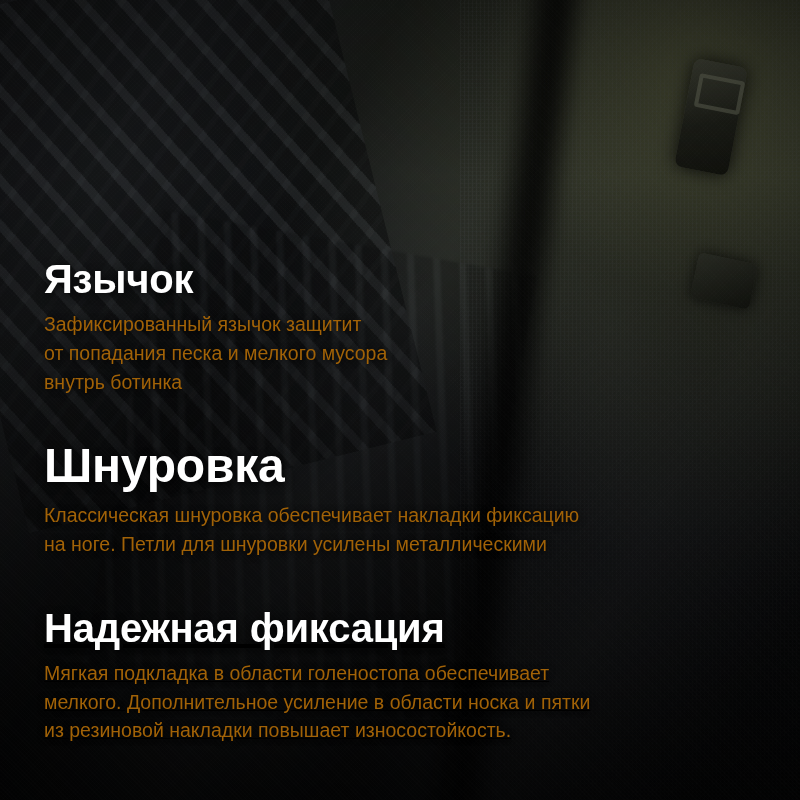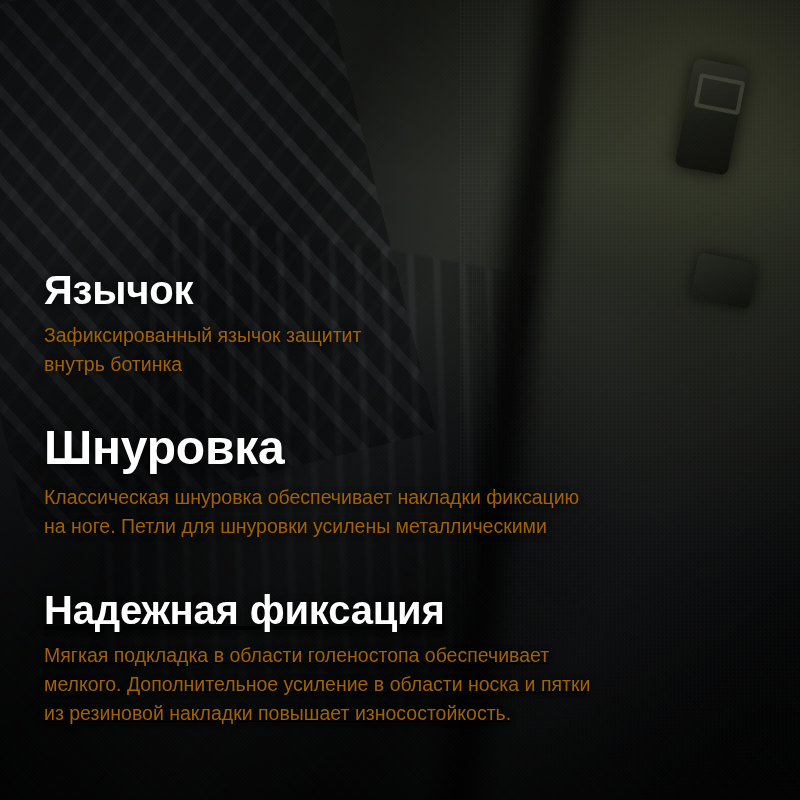--- a/index.html
+++ b/index.html
@@ -162,21 +162,21 @@
     color: #a16207;
     font-size: 19.5px;
     line-height: 1.48;
     text-shadow: 0 1px 7px rgba(0,0,0,0.9);
     margin: 0;
     max-width: 700px;
   }
   .body-text .ln { display: block; }
 
   
-  #block-tongue { margin-top: 11px; }
+  #block-tongue { margin-top: 0; }
   #block-lacing { margin-top: 44px; }
   #block-fixation { margin-top: 48px; }
 </style>
 </head>
 <body>
 
 <div class="poster">
 
   <div class="photo">
     <div class="tread"></div>
@@ -188,20 +188,21 @@
   </div>
   <div class="vignette"></div>
   <div class="grain"></div>
 
   <div class="content">
 
     <div class="block" id="block-tongue">
       <h2 class="heading h-1">Язычок</h2>
       <p class="body-text">
         <span class="ln">Зафиксированный язычок защитит</span>
+        <span class="ln">от попадания песка и мелкого мусора</span>
         <span class="ln">внутрь ботинка</span>
       </p>
     </div>
 
     <div class="block" id="block-lacing">
       <h2 class="heading h-2">Шнуровка</h2>
       <p class="body-text">
         <span class="ln">Классическая шнуровка обеспечивает накладки фиксацию</span>
         <span class="ln">на ноге. Петли для шнуровки усилены металлическими</span>
       </p>

